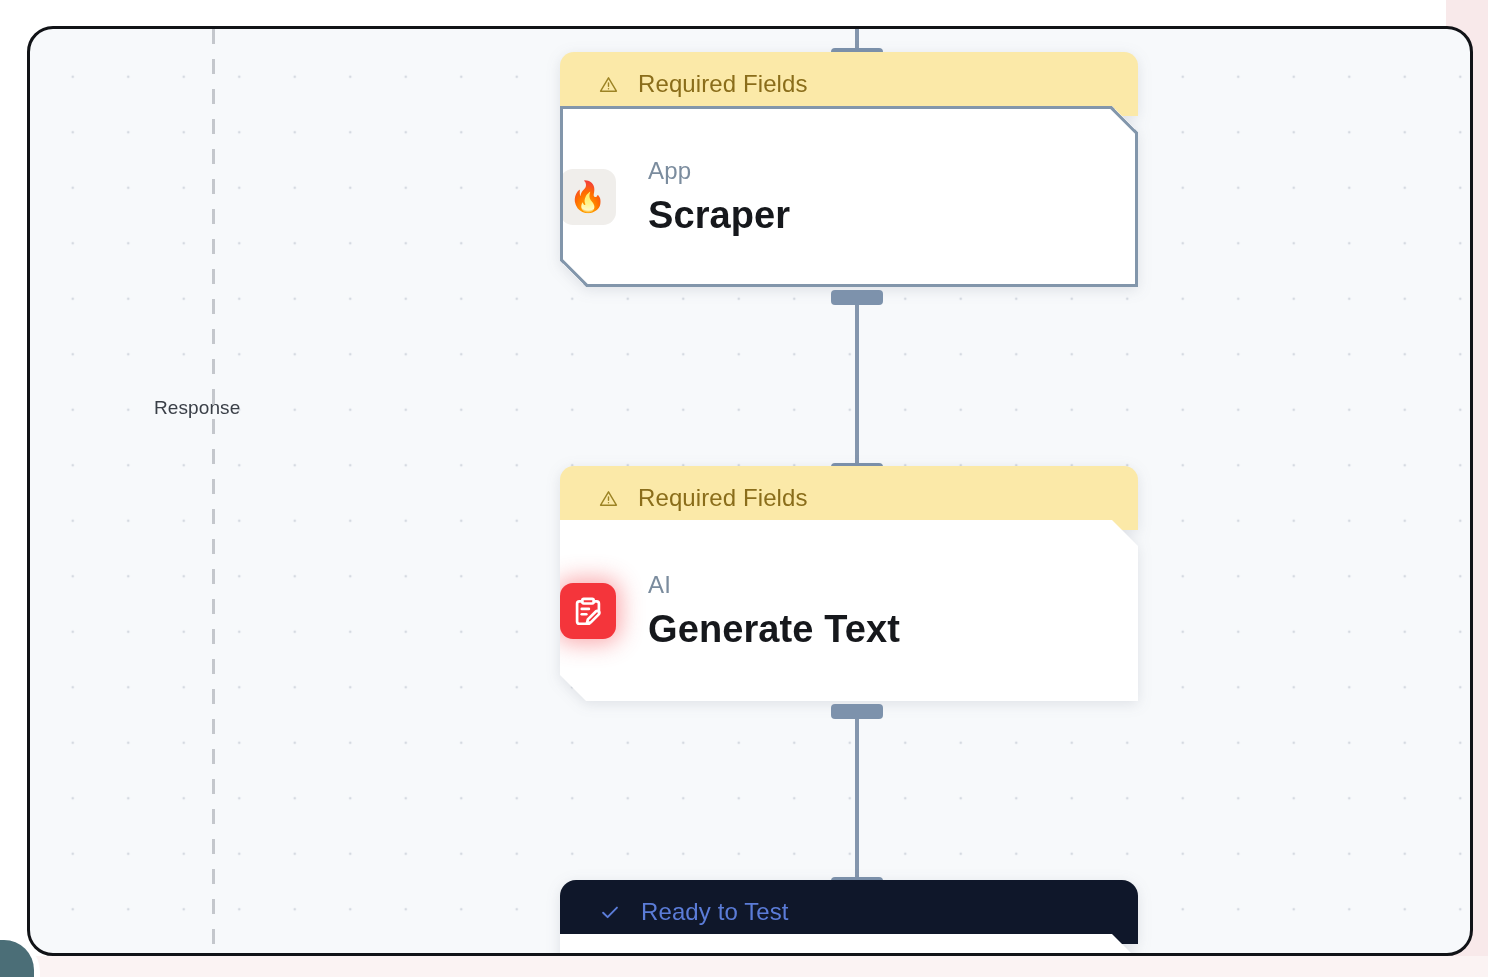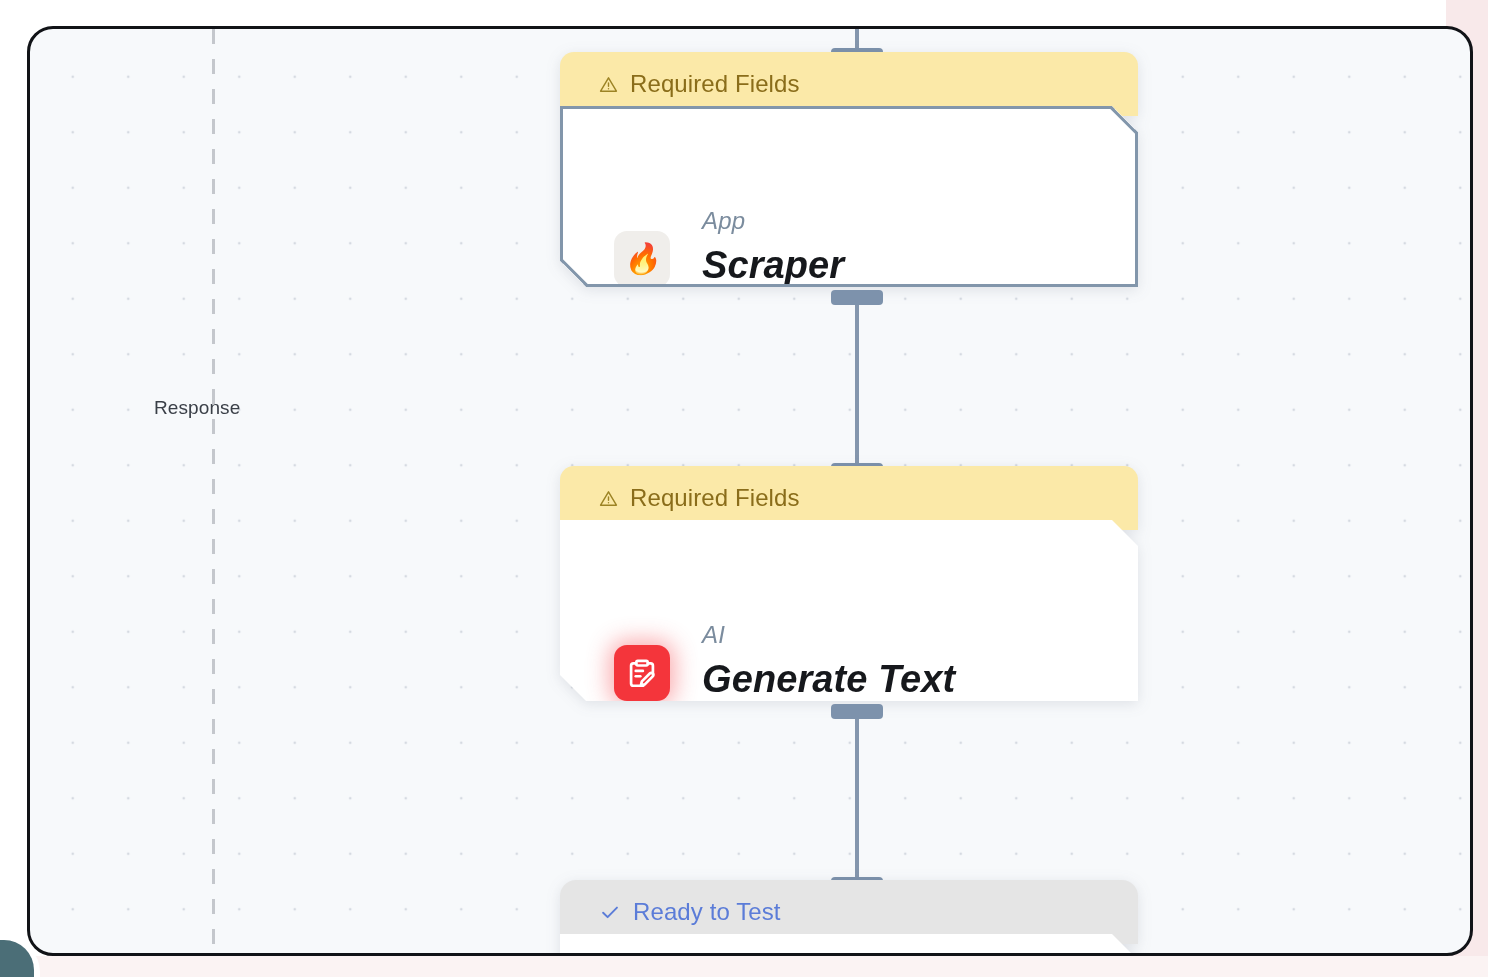--- a/index.html
+++ b/index.html
@@ -122,46 +122,45 @@
   .node-banner {
     position: relative;
     height: 64px;
     border-top-left-radius: 14px;
     border-top-right-radius: 14px;
     display: flex;
     align-items: center;
     padding-left: 39px;
     font-size: 24px;
     letter-spacing: 0.1px;
+    gap: 8px;
   }
   .node-banner .banner-icon {
     margin-right: 12px;
     display: inline-flex;
     align-items: center;
     line-height: 1;
   }
   .node-banner.warn {
     background: #fbe9a8;
     color: #8a6d1a;
   }
   .node-banner.ready {
-    background: #e5e5e5;
+    background: #0f172a;
     color: #5b7cd8;
   }
 
   .node-card {
     position: relative;
     background: #ffffff;
     height: 181px;
     margin-top: -10px;
     clip-path: polygon(0 0, calc(100% - 26px) 0, 100% 26px, 100% 100%, 26px 100%, 0 calc(100% - 26px));
     display: flex;
-    align-items: flex-end;
-    padding-left: 54px;
-    font-style: italic;
+    align-items: center;
   }
   .node-card.bordered::after {
     content: "";
     position: absolute;
     inset: 0;
     clip-path: polygon(0 0, calc(100% - 26px) 0, 100% 26px, 100% 100%, 26px 100%, 0 calc(100% - 26px));
     background:
       linear-gradient(#8296ab, #8296ab) top left / 100% 3px no-repeat,
       linear-gradient(#8296ab, #8296ab) bottom left / 100% 3px no-repeat,
       linear-gradient(#8296ab, #8296ab) top left / 3px 100% no-repeat,

